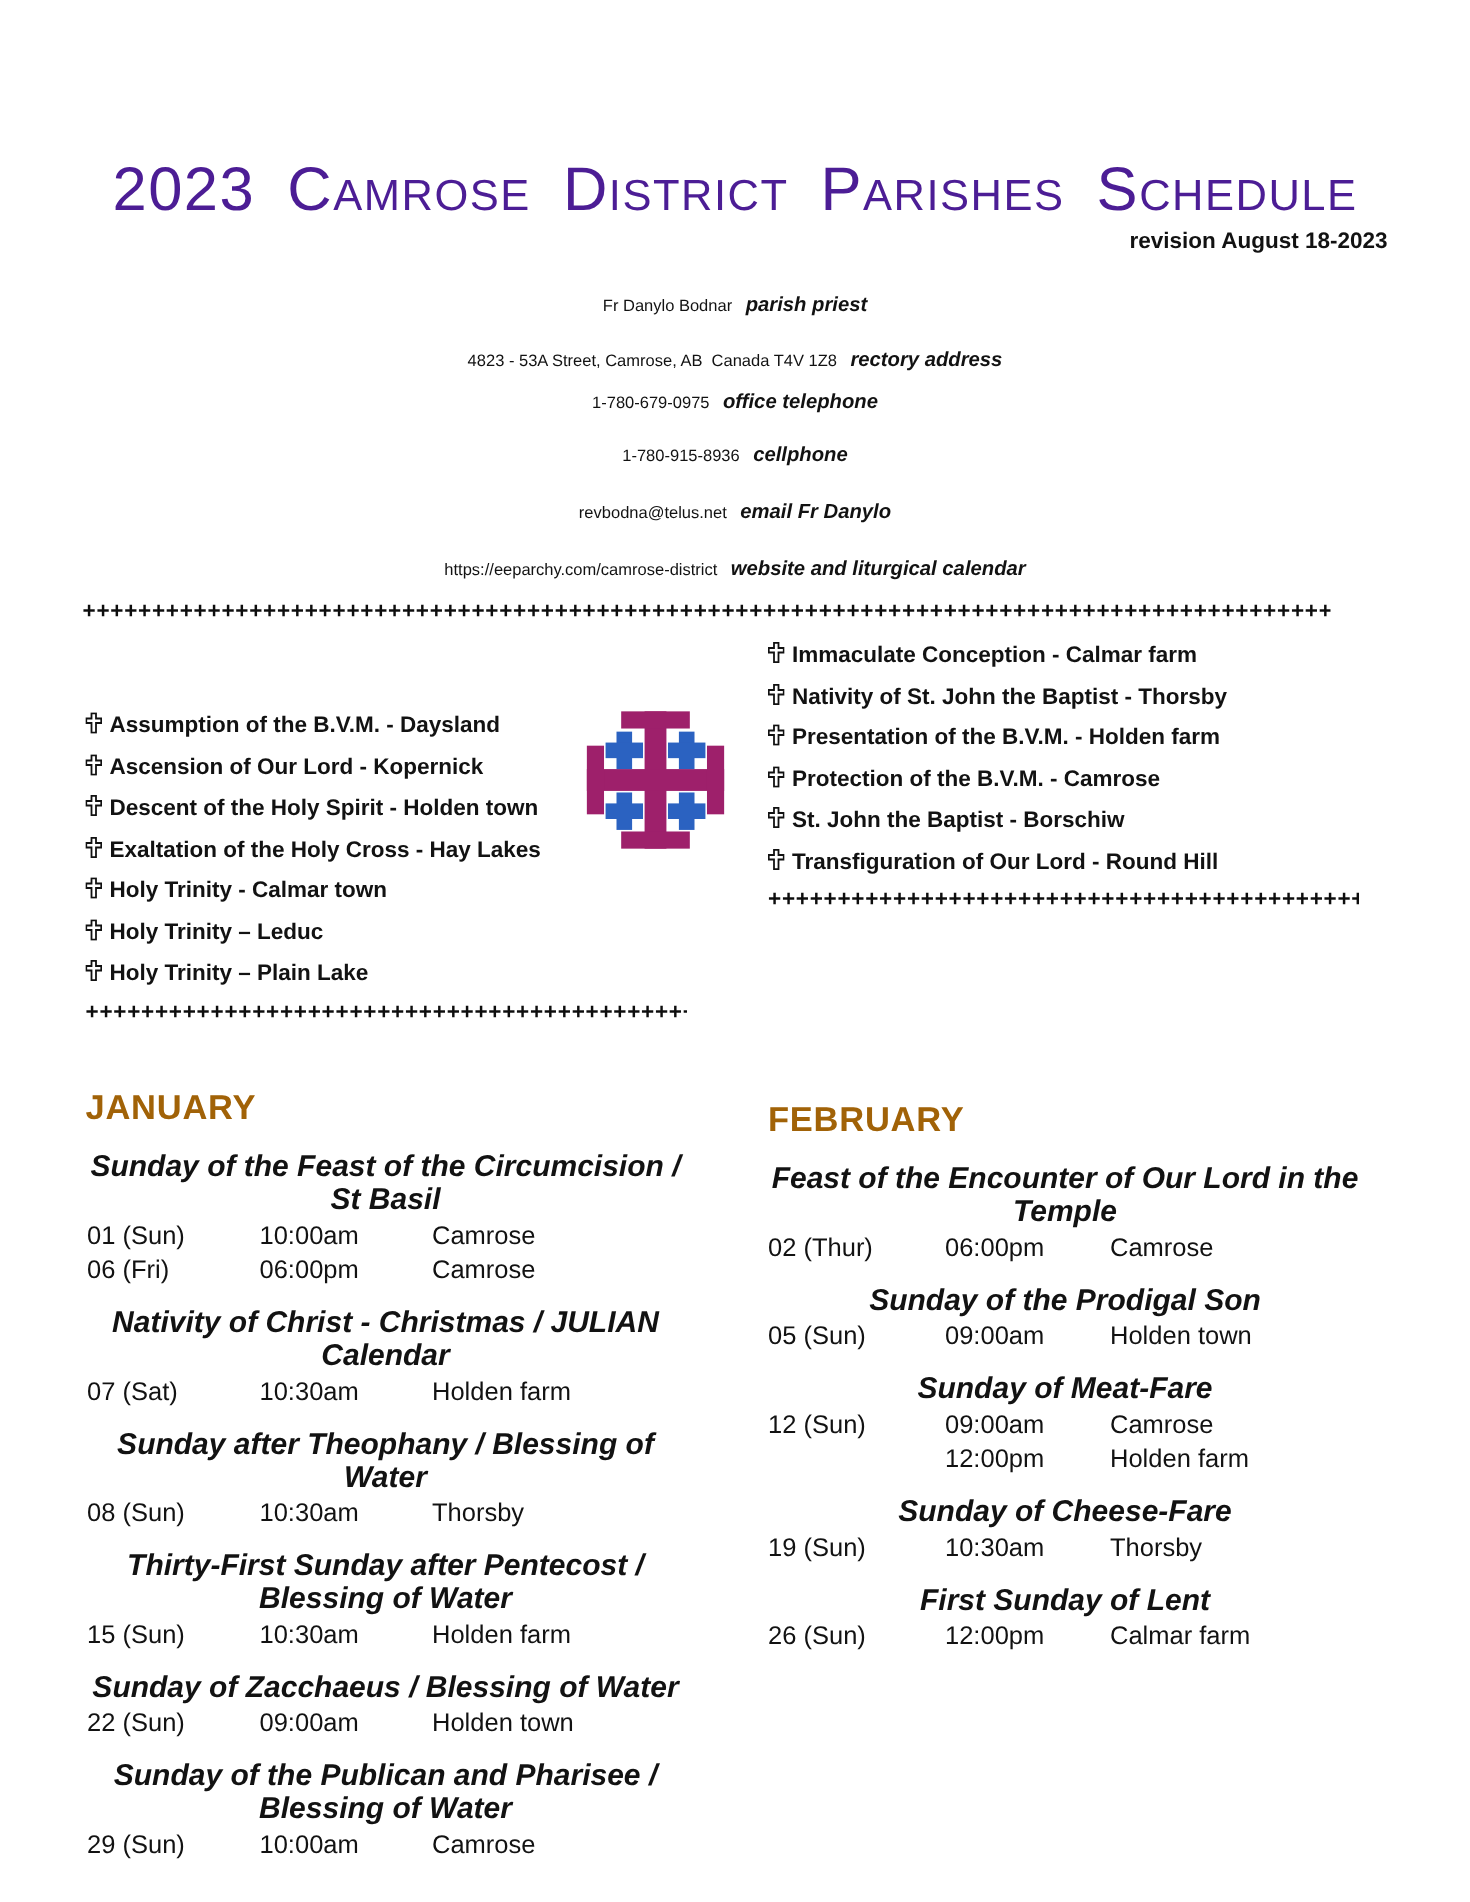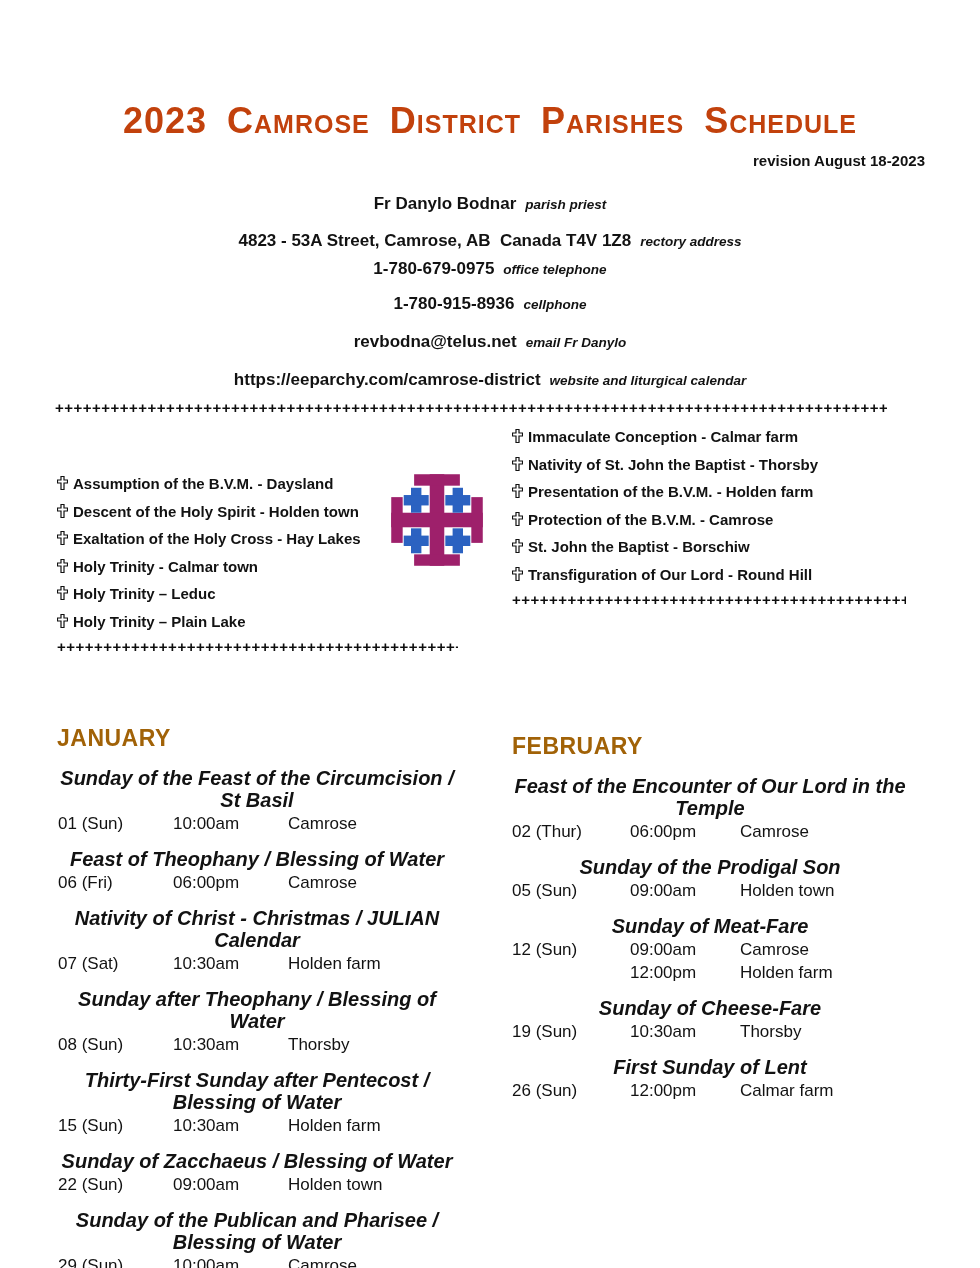--- a/index.html
+++ b/index.html
@@ -7,32 +7,32 @@
     position:relative;
     width:980px;height:1268px;
     background:#ffffff;
     font-family:"Liberation Sans","DejaVu Sans",sans-serif;
     color:#121212;
     overflow:hidden;
   }
   .doc-title{
     position:absolute;top:76px;left:0;width:100%;
     text-align:center;
-    font-size:36px;font-weight:700;
+    font-size:41px;font-weight:400;
     font-variant:small-caps;
     letter-spacing:1px;word-spacing:9px;
-    color:#c2410c;
+    color:#4c1d95;
   }
   .revision{
     position:absolute;top:152px;right:55px;
     font-size:15px;font-weight:700;
   }
   .contact{position:absolute;top:194px;left:0;width:100%;height:205px;}
   .contact-line{position:absolute;left:0;width:100%;text-align:center;white-space:pre;}
-  .contact-line .main{font-size:17px;font-weight:700;}
+  .contact-line .main{font-size:11px;font-weight:400;}
   .contact-line .note{font-size:13.5px;font-weight:700;font-style:italic;padding-left:9px;}
   .cl-0{top:0;}
   .cl-1{top:37px;}
   .cl-2{top:65px;text-align:center;}
   .cl-3{top:100px;}
   .cl-4{top:138px;}
   .cl-5{top:176px;}
   .sep{
     position:absolute;
     font-size:15px;font-weight:700;line-height:16px;
@@ -98,20 +98,23 @@
     <div class="contact-line cl-4"><span class="main">revbodna@telus.net</span><span class="note">email Fr Danylo</span></div>
     <div class="contact-line cl-5"><span class="main">https://eeparchy.com/camrose-district</span><span class="note">website and liturgical calendar</span></div>
   </div>
 
   <div class="sep sep-top">++++++++++++++++++++++++++++++++++++++++++++++++++++++++++++++++++++++++++++++++++++++++++++++++++++</div>
 
   <div class="parish-col parish-col-left" id="parish-left">
       <div class="parish-item"><span class="cross-icon"><svg width="11" height="14" viewBox="0 0 11 14">
             <path d="M4 0.5 h3 v3.5 h3.5 v3 h-3.5 v6.5 h-3 v-6.5 h-3.5 v-3 h3.5 z" fill="#ffffff" stroke="#111111" stroke-width="1.2"></path>
           </svg></span><span>Assumption of the B.V.M. - Daysland</span></div>
+      <div class="parish-item"><span class="cross-icon"><svg width="11" height="14" viewBox="0 0 11 14">
+            <path d="M4 0.5 h3 v3.5 h3.5 v3 h-3.5 v6.5 h-3 v-6.5 h-3.5 v-3 h3.5 z" fill="#ffffff" stroke="#111111" stroke-width="1.2"></path>
+          </svg></span><span>Ascension of Our Lord - Kopernick</span></div>
       <div class="parish-item"><span class="cross-icon"><svg width="11" height="14" viewBox="0 0 11 14">
             <path d="M4 0.5 h3 v3.5 h3.5 v3 h-3.5 v6.5 h-3 v-6.5 h-3.5 v-3 h3.5 z" fill="#ffffff" stroke="#111111" stroke-width="1.2"></path>
           </svg></span><span>Descent of the Holy Spirit - Holden town</span></div>
       <div class="parish-item"><span class="cross-icon"><svg width="11" height="14" viewBox="0 0 11 14">
             <path d="M4 0.5 h3 v3.5 h3.5 v3 h-3.5 v6.5 h-3 v-6.5 h-3.5 v-3 h3.5 z" fill="#ffffff" stroke="#111111" stroke-width="1.2"></path>
           </svg></span><span>Exaltation of the Holy Cross - Hay Lakes</span></div>
       <div class="parish-item"><span class="cross-icon"><svg width="11" height="14" viewBox="0 0 11 14">
             <path d="M4 0.5 h3 v3.5 h3.5 v3 h-3.5 v6.5 h-3 v-6.5 h-3.5 v-3 h3.5 z" fill="#ffffff" stroke="#111111" stroke-width="1.2"></path>
           </svg></span><span>Holy Trinity - Calmar town</span></div>
       <div class="parish-item"><span class="cross-icon"><svg width="11" height="14" viewBox="0 0 11 14">
@@ -171,21 +174,20 @@
     <div class="month-title">JANUARY</div>
   <div class="schedule-entry">
         <div class="feast-title">Sunday of the Feast of the Circumcision / St Basil</div>
         <div class="schedule-row">
           <span class="cell cell-day">01 (Sun)</span>
           <span class="cell cell-time">10:00am</span>
           <span class="cell cell-loc">Camrose</span>
         </div>
       </div>
       <div class="schedule-entry">
-        <div class="feast-title">Feast of Theophany / Blessing of Water</div>
         <div class="schedule-row">
           <span class="cell cell-day">06 (Fri)</span>
           <span class="cell cell-time">06:00pm</span>
           <span class="cell cell-loc">Camrose</span>
         </div>
       </div>
       <div class="schedule-entry">
         <div class="feast-title">Nativity of Christ - Christmas / JULIAN Calendar</div>
         <div class="schedule-row">
           <span class="cell cell-day">07 (Sat)</span>

